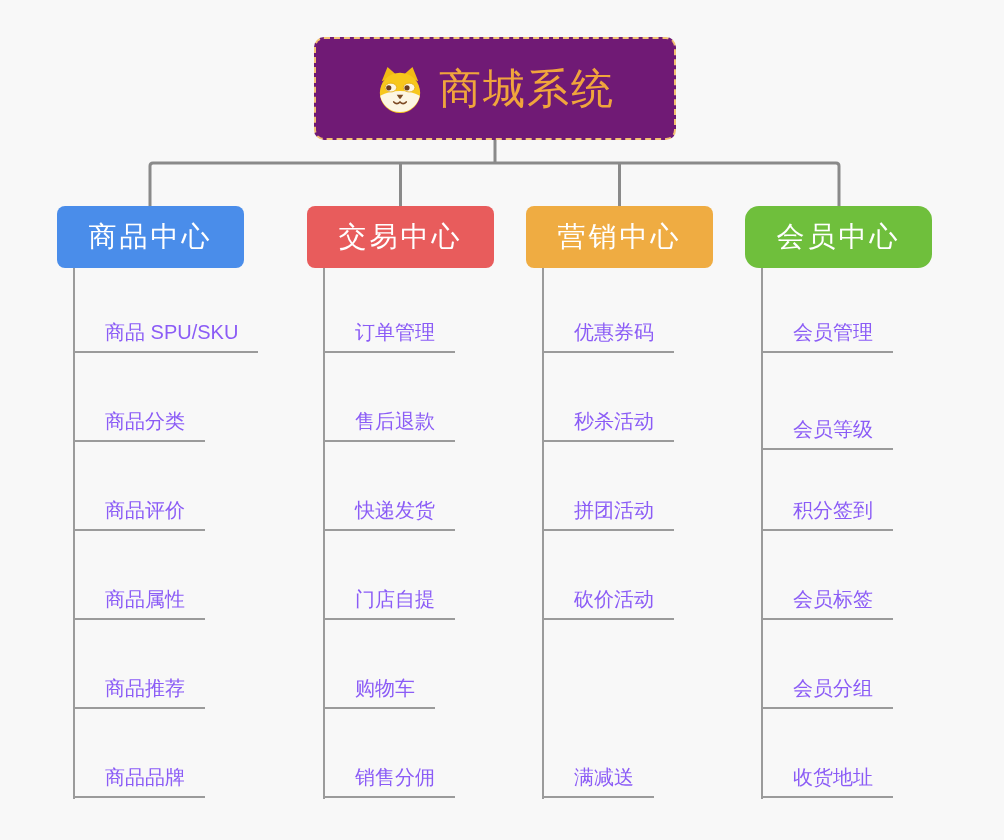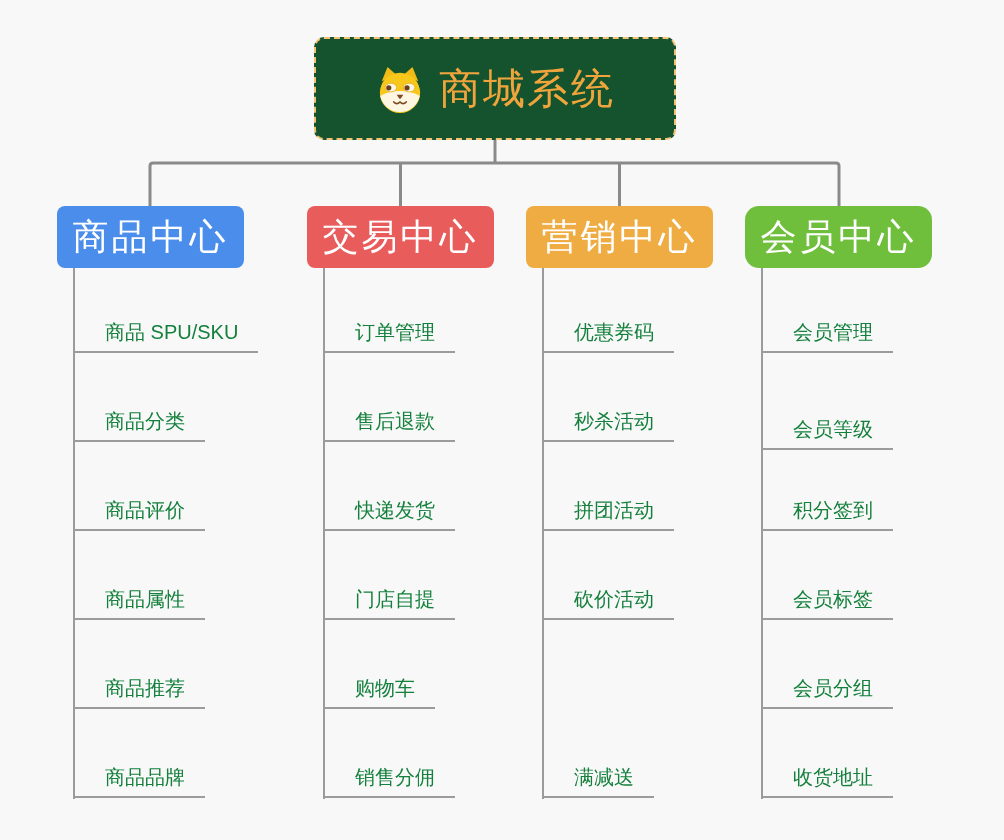--- a/index.html
+++ b/index.html
@@ -21,21 +21,21 @@
     left: 0; top: 0;
     width: 1004px; height: 840px;
     pointer-events: none;
   }
   
   .root-node {
     position: absolute;
     left: 314px; top: 37px;
     width: 362px; height: 103px;
     box-sizing: border-box;
-    background: #14532d;
+    background: #701a75;
     border: 2px dashed #f3c273;
     border-radius: 10px;
     display: flex;
     align-items: center;
     justify-content: center;
     gap: 14px;
     cursor: pointer;
   }
   .root-logo { width: 50px; height: 48px; flex: 0 0 auto; display: block; }
   .root-title {
@@ -55,41 +55,41 @@
   .branch-header {
     position: absolute;
     left: 0; top: 0;
     width: 187px; height: 62px;
     box-sizing: border-box;
     border-radius: 8px;
     display: flex;
     align-items: center;
     justify-content: center;
     color: #ffffff;
-    font-size: 36px;
+    font-size: 28px;
     letter-spacing: 3px;
     white-space: nowrap;
     cursor: pointer;
   }
   .branch-trunk {
     position: absolute;
     left: 16px; top: 62px;
     width: 2px; height: 531px;
     background: #9b9b9b;
   }
   .branch-item {
     position: absolute;
     left: 16px;
     box-sizing: content-box;
     width: max-content;
     padding: 0 20px 5px 32px;
     border-bottom: 2px solid #9b9b9b;
     font-size: 20px;
     line-height: 28px;
-    color: #15803d;
+    color: #8b5cf6;
     white-space: nowrap;
     cursor: pointer;
   }
 </style>
 </head>
 <body>
 
 <div class="canvas">
 
   <svg class="connectors" viewBox="0 0 1004 840" xmlns="http://www.w3.org/2000/svg">

